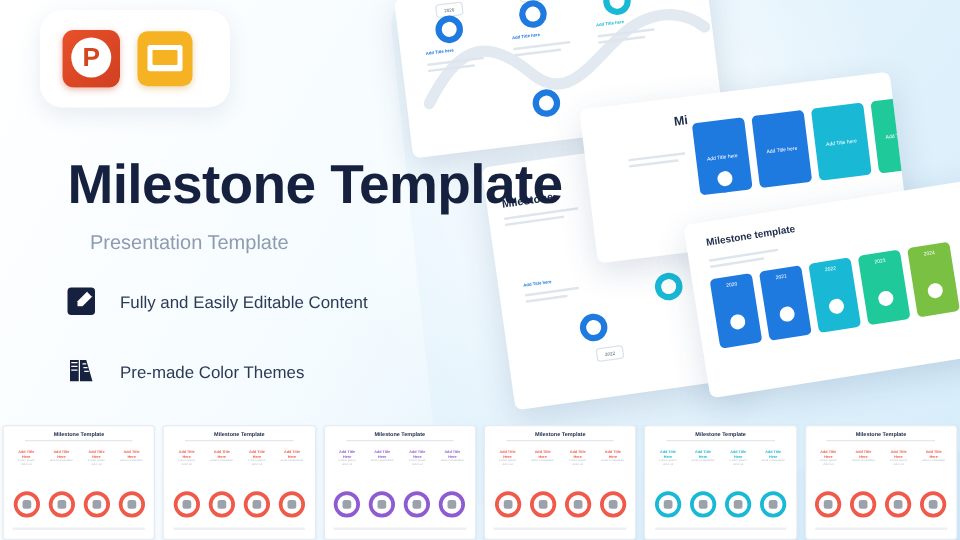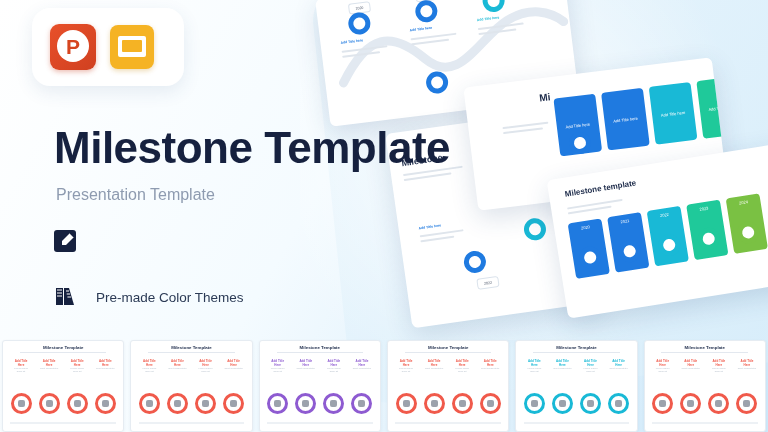--- a/index.html
+++ b/index.html
@@ -46,21 +46,21 @@
   .gs-icon .sheet{position:absolute;left:8px;top:11px;width:28px;height:21px;background:#fff;border-radius:2px;}
   .gs-icon .bar{position:absolute;left:12px;top:15px;width:20px;height:12px;background:#f5b324;border-radius:1px;}
 
   
   .headline{
     position:absolute;left:54px;top:122px;
     font-size:44px;line-height:52px;font-weight:bold;color:#16213f;
     letter-spacing:-.5px;
   }
   .subhead{
-    position:absolute;left:56px;top:180px;
+    position:absolute;left:72px;top:180px;
     font-size:16px;color:#8e9bb0;font-weight:normal;
   }
   .features{position:absolute;left:52px;top:222px;width:320px;}
   .feat{display:flex;align-items:center;height:38px;margin-bottom:18px;}
   .feat .fi{width:28px;height:28px;margin-right:16px;flex:none;position:relative;}
   .feat .ftxt{font-size:13.5px;color:#2b3a55;}
 
   
   .strip{
     position:absolute;left:0;bottom:0;width:768px;height:92px;
@@ -177,20 +177,21 @@
 
   <div class="features">
     <div class="feat">
       <span class="fi">
         <svg width="28" height="28" viewBox="0 0 28 28">
           <rect x="2" y="3" width="22" height="22" rx="3" fill="#16213f"></rect>
           <path d="M10 18 L10 14 L18 6 L22 10 L14 18 Z" fill="#ffffff"></path>
           <path d="M18 6 L22 10" stroke="#16213f" stroke-width="1.2"></path>
         </svg>
       </span>
+      <span class="ftxt">Fully and Easily Editable Content</span>
     </div>
     <div class="feat">
       <span class="fi">
         <svg width="28" height="28" viewBox="0 0 28 28">
           <path d="M4 22 L4 5 L11 5 L11 22 Z" fill="#16213f"></path>
           <path d="M12 22 L12 5 L17 5 L22 22 Z" fill="#16213f"></path>
           <path d="M5 7 L10 7 M5 10 L10 10 M5 13 L10 13" stroke="#ffffff" stroke-width="1"></path>
           <path d="M14 8 L17 8 M14.7 11 L18 11 M15.4 14 L19 14" stroke="#ffffff" stroke-width="1"></path>
         </svg>
       </span>

